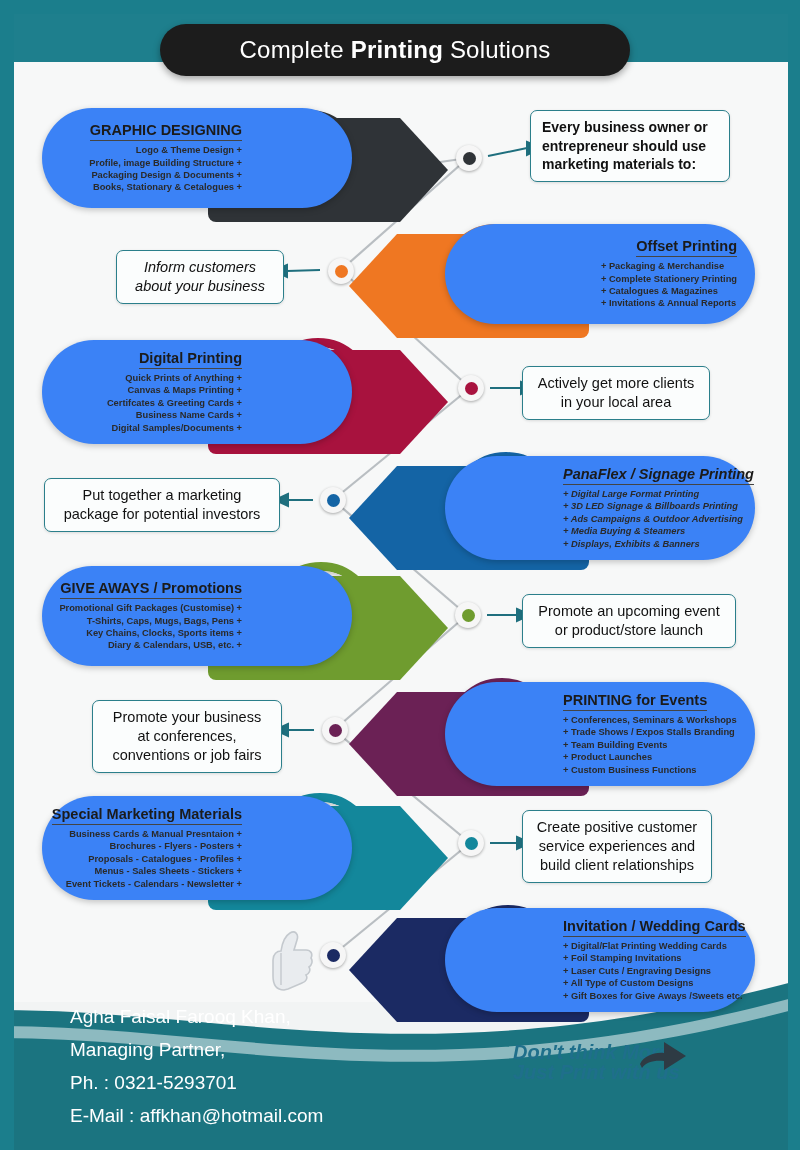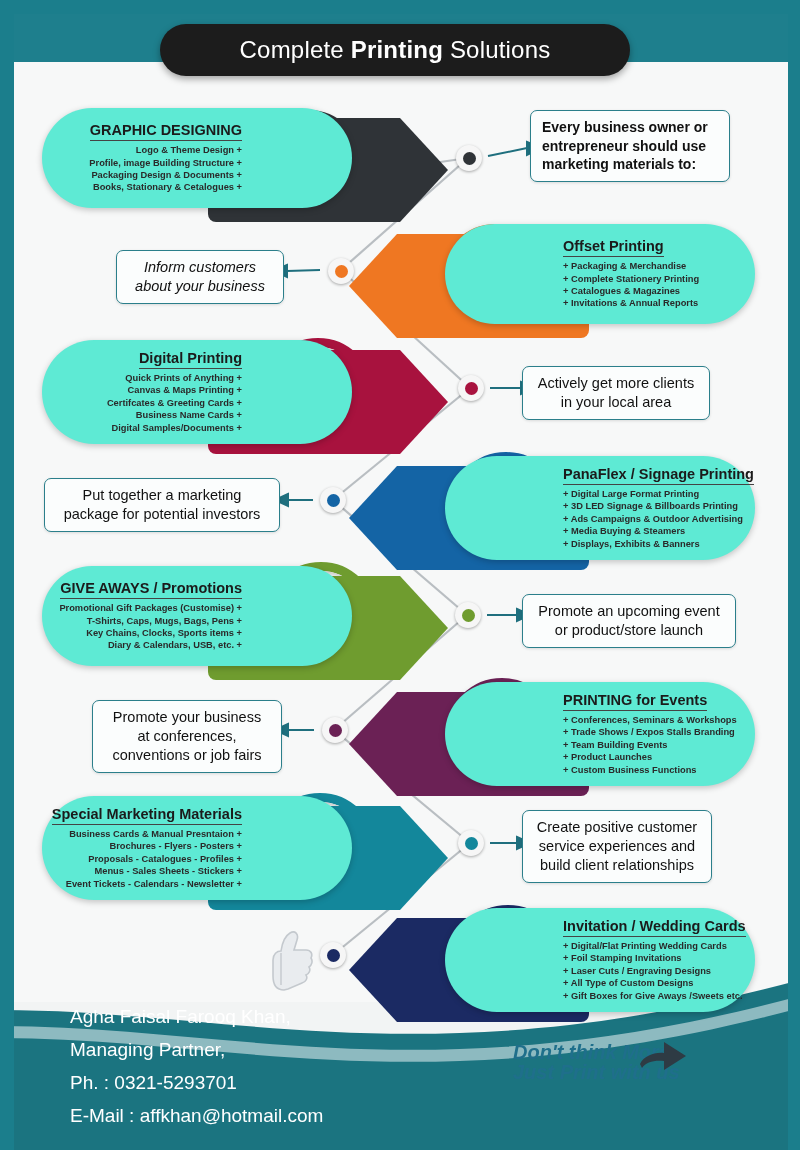--- a/index.html
+++ b/index.html
@@ -75,21 +75,21 @@
     clip-path: polygon(0 0, 80% 0, 100% 50%, 80% 100%, 0 100%);
   }
   .plate.right { 
     left:-6px;
     clip-path: polygon(20% 0, 100% 0, 100% 100%, 20% 100%, 0 50%);
   }
   
   .pod {
     position:absolute; top:0;
     width:310px; min-height:100px;
-    background:#5eead4;
+    background:#3b82f6;
     border-radius:52px;
     box-shadow:0 2px 6px rgba(0,0,0,.22);
     z-index:3;
     padding:10px 18px 10px 18px;
     display:flex; flex-direction:column; justify-content:center;
   }
   .pod.leftpod { left:20px; text-align:right; align-items:flex-end; }
   .pod.rightpod{ right:20px; text-align:left;  align-items:flex-start; }
 
   .pod h3 {
@@ -254,21 +254,21 @@
             <circle cx="8" cy="14" r="2.2" fill="#fff"></circle>
             <circle cx="40" cy="14" r="2.2" fill="#fff"></circle>
             <path d="M24 18 C16 24 14 32 14 34 L34 34 C34 32 32 24 24 18 Z" fill="#fff"></path>
             <path d="M14 34 L34 34 L34 38 L14 38 Z" fill="#fff"></path>
             <path d="M22 38 L26 38 L25 44 L23 44 Z" fill="#fff"></path>
           </svg>
         </div>
       </div>
       <div class="card" style="top: 224px; left: 355px; width: 420px;">
         <div class="plate right" style="background: rgb(239, 119, 34);"></div>
-        <div class="pod rightpod" style="padding-left: 118px;">
+        <div class="pod rightpod" style="padding-left: 118px; align-items: flex-end;">
           <h3>Offset Printing</h3>
           <ul>
             <li>+ Packaging &amp; Merchandise</li>
             <li>+ Complete Stationery Printing</li>
             <li>+ Catalogues &amp; Magazines</li>
             <li>+ Invitations &amp; Annual Reports</li>
           </ul>
         </div>
       </div>
       <div class="badge" style="--c: #ef7722; left: 440px; top: 224px;">
@@ -304,21 +304,21 @@
             <rect x="12" y="9" width="22" height="10" rx="1.5" fill="#fff"></rect>
             <rect x="6" y="20" width="36" height="13" rx="2.5" fill="#fff"></rect>
             <rect x="13" y="34" width="22" height="8" fill="#fff"></rect>
             <rect x="15" y="35.5" width="18" height="5" fill="none" stroke="#a8123e" stroke-width="1.6"></rect>
             <rect x="15" y="23" width="7" height="4" fill="#a8123e"></rect>
           </svg>
         </div>
       </div>
       <div class="card" style="top: 456px; left: 355px; width: 420px;">
         <div class="plate right" style="background: rgb(20, 100, 165);"></div>
-        <div class="pod rightpod" style="padding-left: 118px;">
+        <div class="pod rightpod" style="padding-left: 118px; font-style: italic;">
           <h3>PanaFlex / Signage Printing</h3>
           <ul>
             <li>+ Digital Large Format Printing</li>
             <li>+ 3D LED Signage &amp; Billboards Printing</li>
             <li>+ Ads Campaigns &amp; Outdoor Advertising</li>
             <li>+ Media Buying &amp; Steamers</li>
             <li>+ Displays, Exhibits &amp; Banners</li>
           </ul>
         </div>
       </div>

